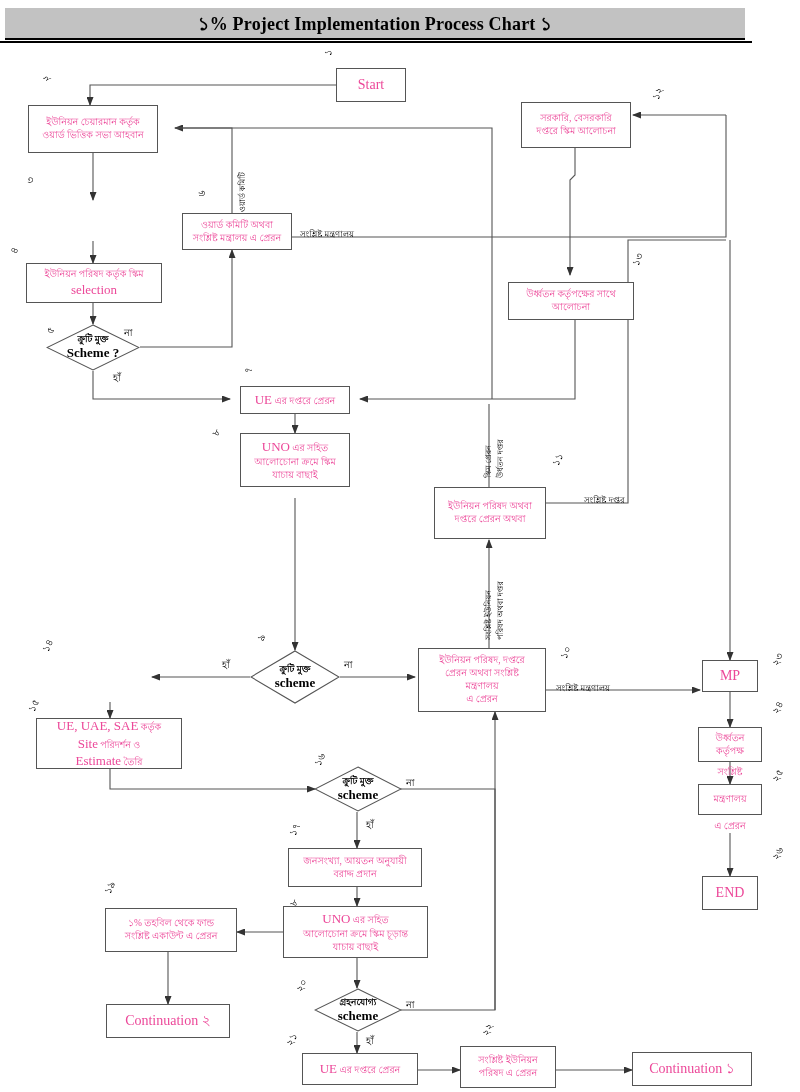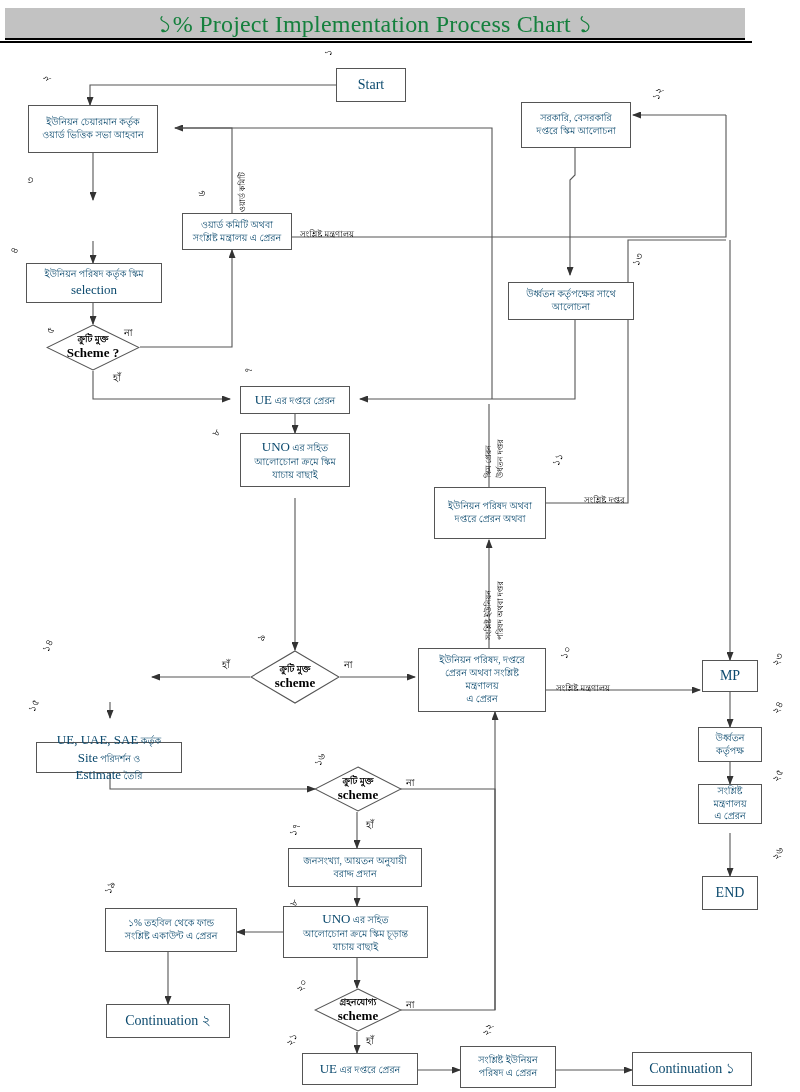--- a/index.html
+++ b/index.html
@@ -22,24 +22,24 @@
     width: 740px; height: 32px;
     background: #c2c2c2;
     border-bottom: 2px solid #000;
   }
   #header-title {
     position: absolute;
     left: 5px; top: 8px;
     width: 740px; height: 32px;
     line-height: 32px;
     text-align: center;
-    font-size: 24px;
-    font-weight: normal;
+    font-size: 18px;
+    font-weight: bold;
     letter-spacing: .2px;
-    color: #15803d;
+    color: #000000;
     white-space: nowrap;
   }
   #header-rule {
     position: absolute;
     left: 0px; top: 41px;
     width: 752px; height: 2px;
     background: #000;
   }
 
   
@@ -54,21 +54,21 @@
     fill: none;
   }
 
   
   .node {
     position: absolute;
     display: flex;
     align-items: center;
     justify-content: center;
     text-align: center;
-    color: #0c4a6e;
+    color: #ec4899;
     background: #fff;
   }
   .box {
     border: 1px solid #555;
     font-size: 9.5px;
     line-height: 1.35;
     padding: 2px 3px;
   }
   .box.term {
     font-size: 14px;
@@ -314,21 +314,21 @@
     <span>উর্ধ্বতন কর্তৃপক্ষের সাথে</span>
     <span>আলোচনা</span>
   </div>
 
   <div class="node box" style="left:521px; top:102px; width:110px; height:46px; flex-direction:column;">
     <span>সরকারি, বেসরকারি</span>
     <span>দপ্তরে  স্কিম আলোচনা</span>
   </div>
 
 
-  <div class="node box" style="left:36px; top:718px; width:146px; height:31px; flex-direction:column;margin-top:24px;">
+  <div class="node box" style="left:36px; top:718px; width:146px; height:51px; flex-direction:column;">
     <span><span class="lat">UE, UAE, SAE</span><span>  কর্তৃক</span></span>
     <span><span class="lat">Site</span><span> পরিদর্শন ও</span></span>
     <span><span class="lat">Estimate</span><span> তৈরি</span></span>
   </div>
 
   <div class="diamond" style="left:314px; top:766px; width:88px; height:46px;">
     <svg class="shape" viewBox="0 0 88 46" preserveAspectRatio="none">
       <polygon points="44,1 87,23 44,45 1,23"></polygon>
     </svg>
     <div class="dlabel">
@@ -374,21 +374,21 @@
 
   <div class="node box term" style="left:702px; top:660px; width:56px; height:32px;">
     <span>MP</span>
   </div>
 
   <div class="node box" style="left:698px; top:727px; width:64px; height:35px; flex-direction:column;">
     <span>উর্ধ্বতন</span>
     <span>কর্তৃপক্ষ</span>
   </div>
 
-  <div class="node box" style="left:698px; top:784px; width:64px; height:40px; flex-direction:column;">
+  <div class="node box" style="left:698px; top:784px; width:64px; height:31px; flex-direction:column;gap:14px;">
     <span>সংশ্লিষ্ট</span>
     <span>মন্ত্রণালয়</span>
     <span>এ প্রেরন</span>
   </div>
 
   <div class="node box term" style="left:702px; top:876px; width:56px; height:34px;">
     <span>END</span>
   </div>
 
   <div class="node box term" style="left:632px; top:1052px; width:120px; height:34px;">

